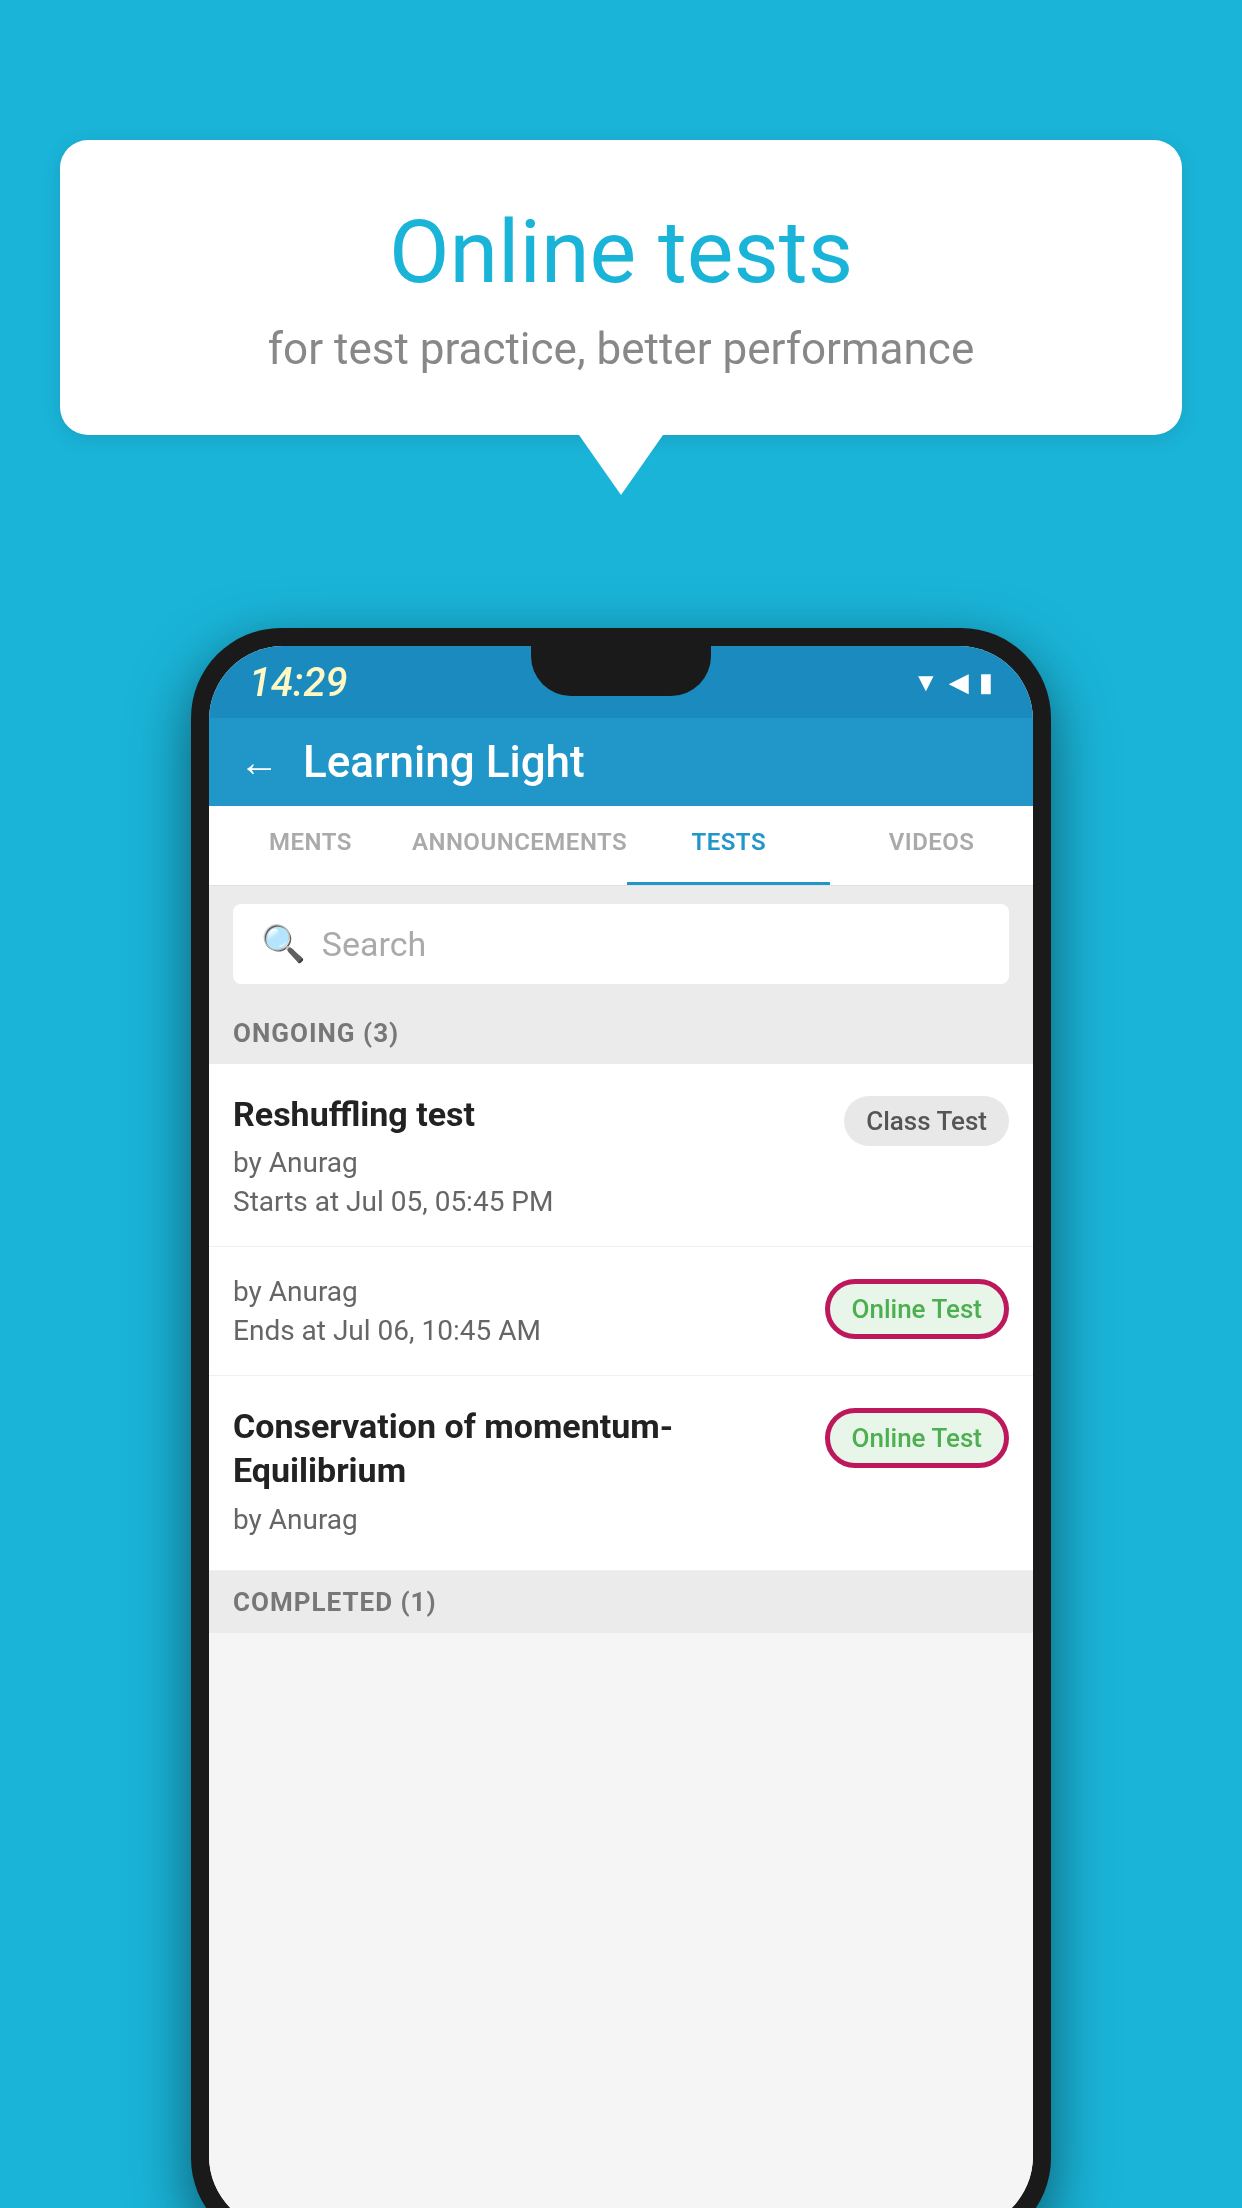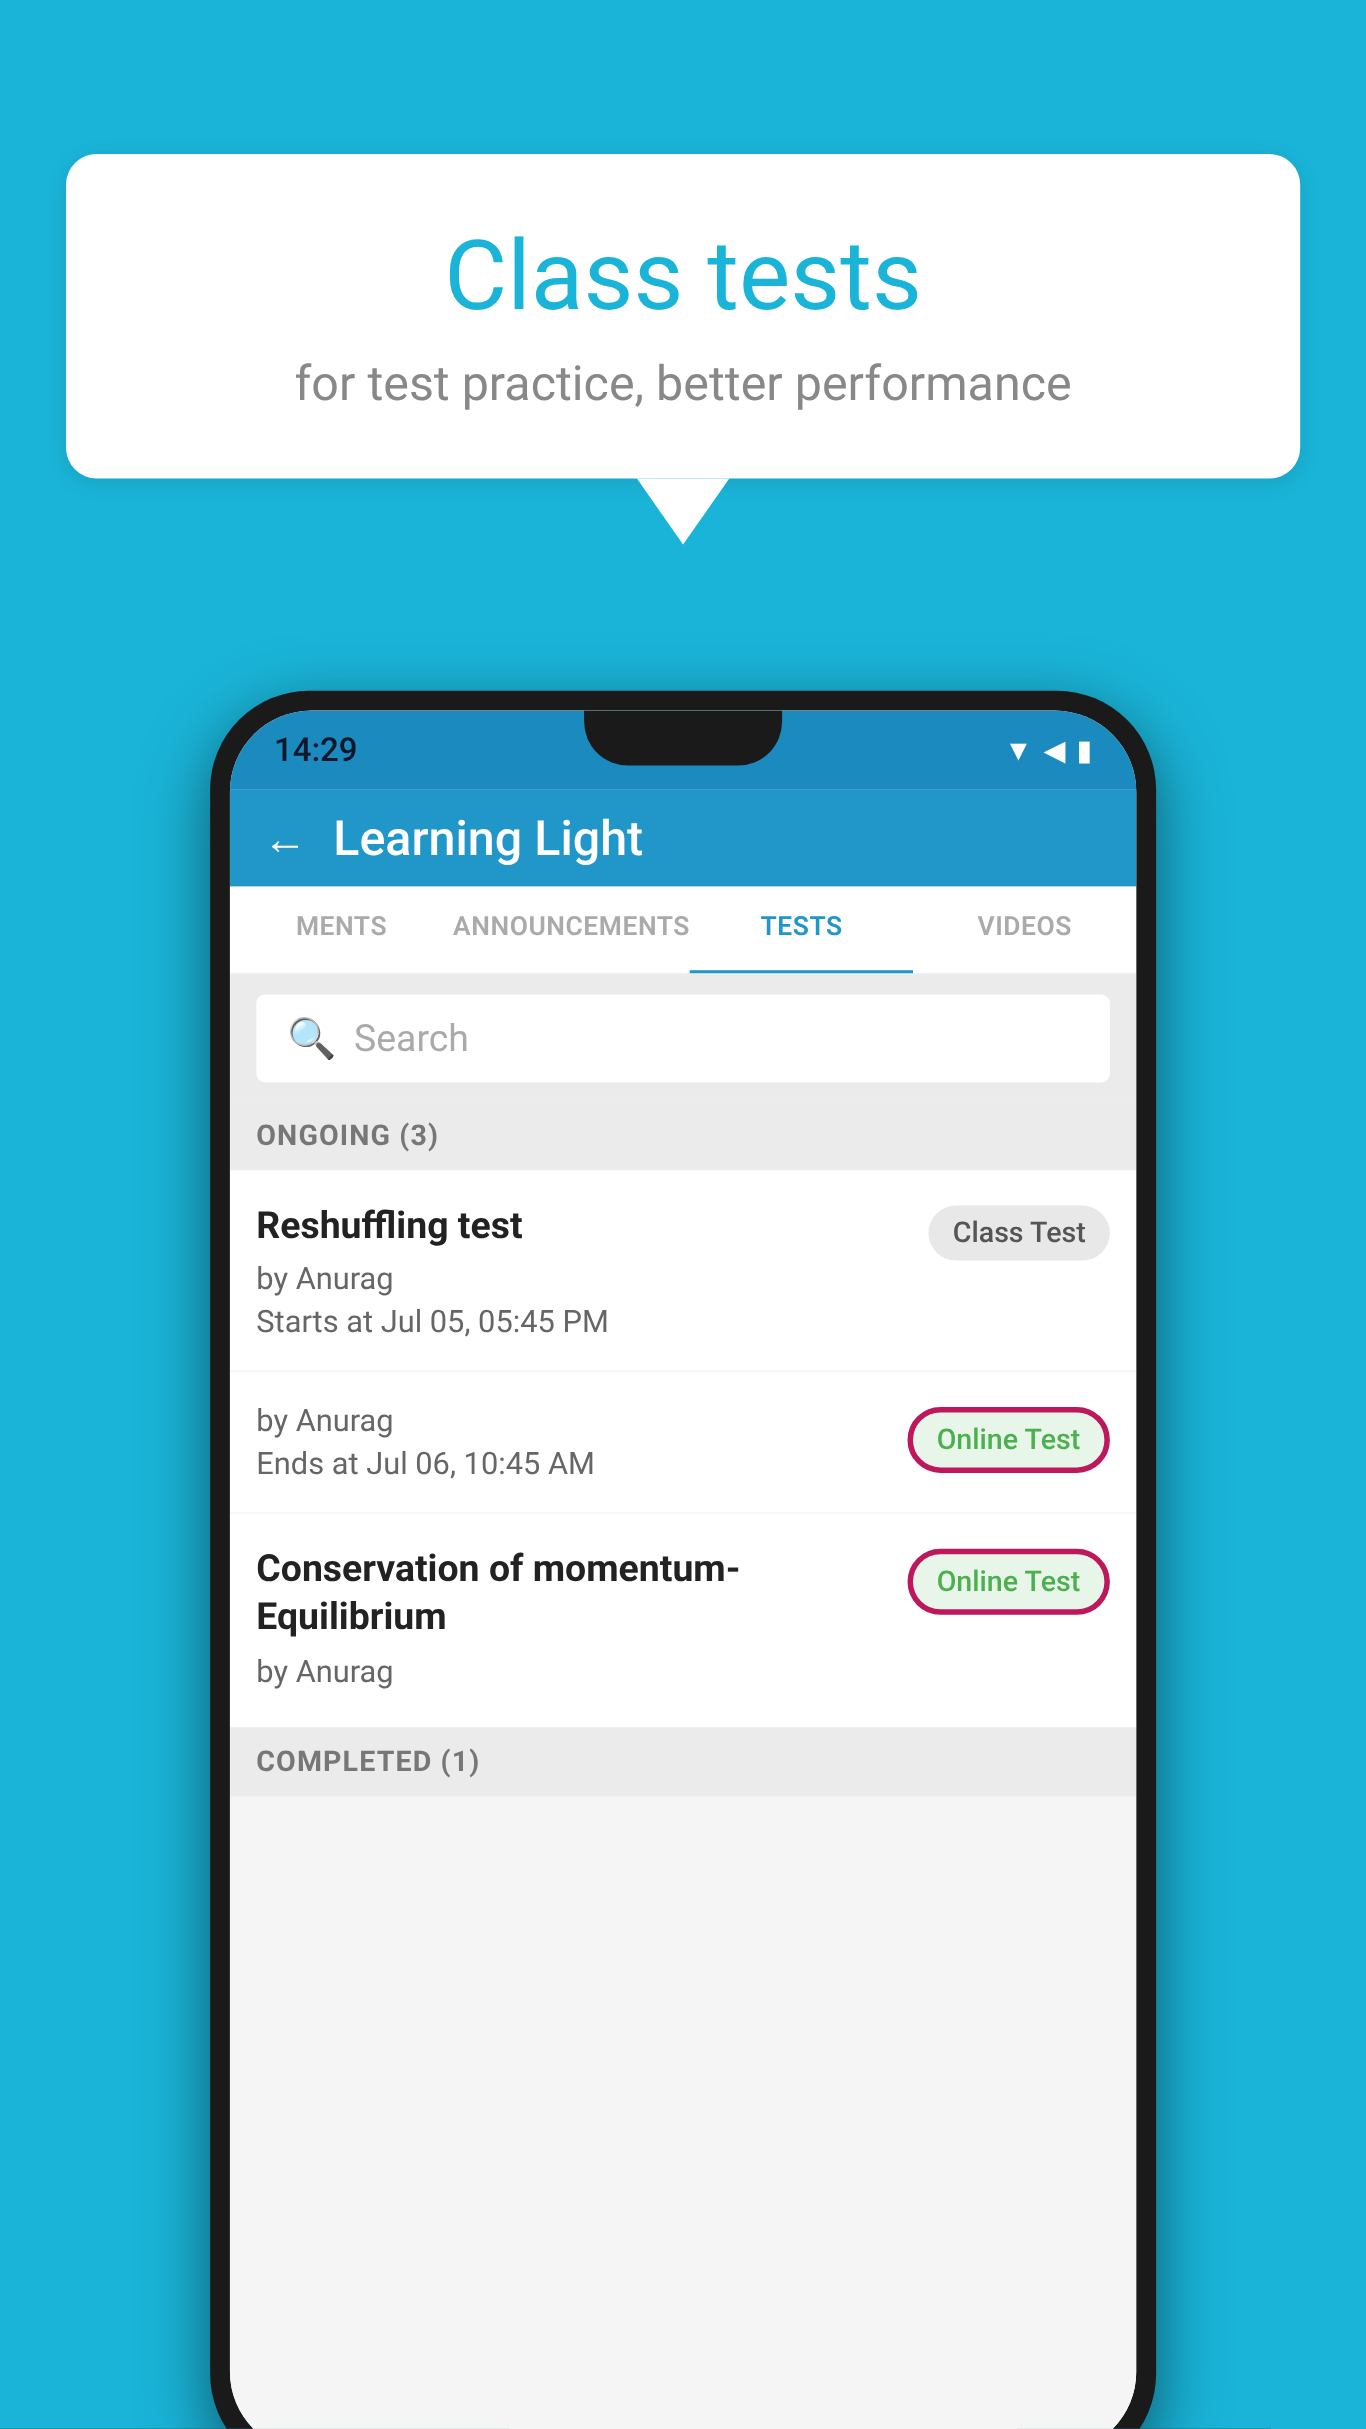--- a/index.html
+++ b/index.html
@@ -103,23 +103,24 @@
       top: 0;
       left: 50%;
       transform: translateX(-50%);
       width: 180px;
       height: 50px;
       background: #1a1a1a;
       border-radius: 0 0 40px 40px;
     }
 
     .status-time {
-      color: #0f172a;
-      font-size: 30px;
+      color: #fef9c3;
+      font-size: 40px;
       font-weight: 500;
+      font-style: italic;
     }
 
     .status-icons {
       display: flex;
       align-items: center;
       gap: 10px;
     }
 
     .status-icon {
       color: white;
@@ -280,21 +281,21 @@
       height: calc(100% - 72px - 88px - 80px);
       overflow: hidden;
       background: #f5f5f5;
     }
   </style>
 </head>
 <body>
 
 <div class="speech-bubble-container">
   <div class="speech-bubble">
-    <div class="speech-bubble-title">Class tests</div>
+    <div class="speech-bubble-title">Online tests</div>
     <div class="speech-bubble-subtitle">for test practice, better performance</div>
   </div>
   <div class="speech-bubble-arrow"></div>
 </div>
 
 <div class="phone-container">
   <div class="phone-frame">
     <div class="phone-screen">
 
       <div class="status-bar">

